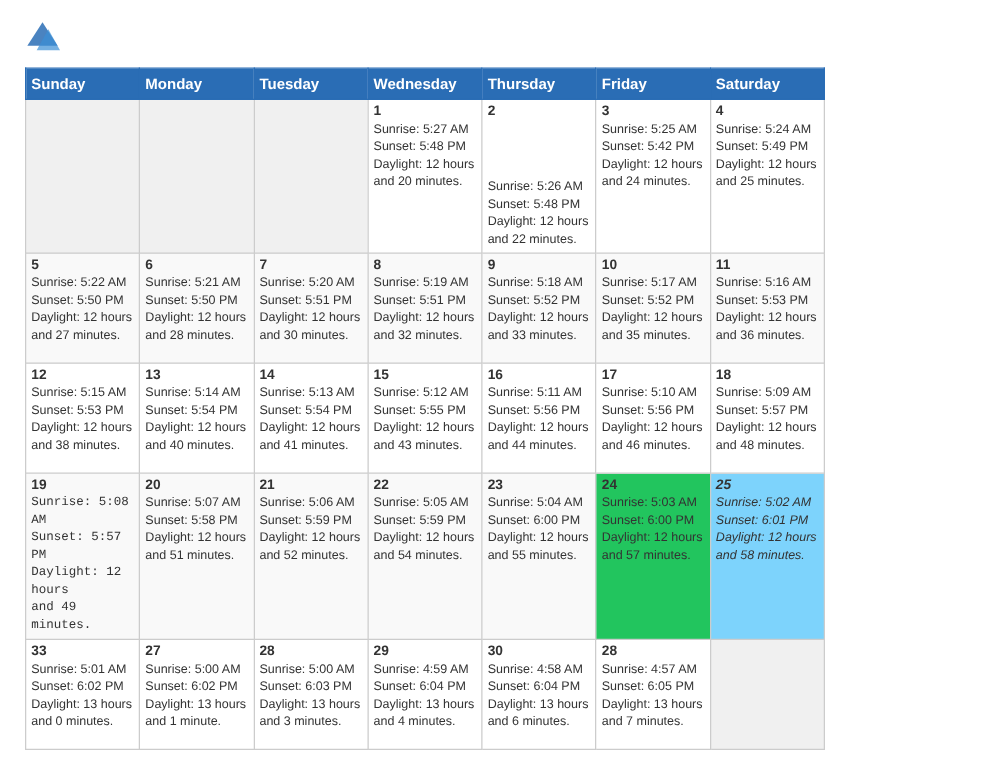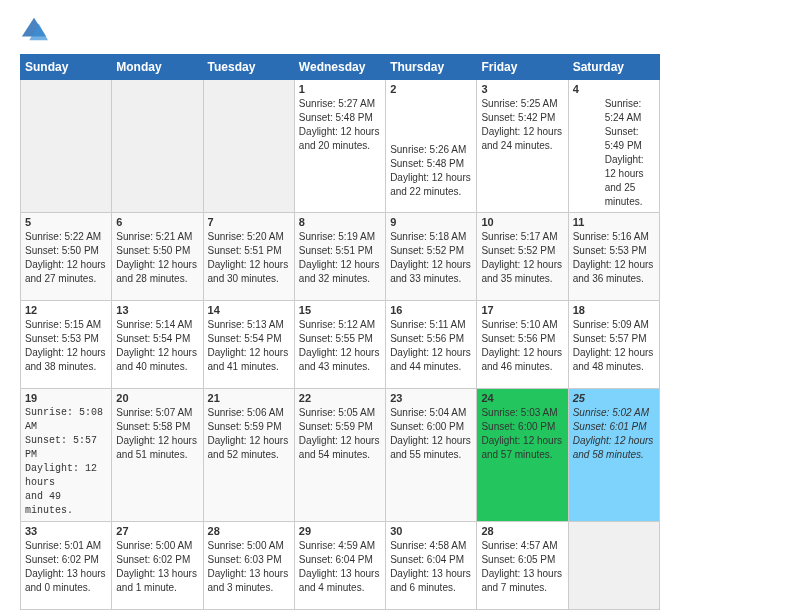--- a/index.html
+++ b/index.html
@@ -149,21 +149,21 @@
           </td>
           <td>
             <span class="day-number">3</span>
             <div class="day-info" style="white-space: pre-line;">Sunrise: 5:25 AM
 Sunset: 5:42 PM
 Daylight: 12 hours
 and 24 minutes.</div>
           </td>
           <td>
             <span class="day-number">4</span>
-            <div class="day-info" style="white-space: pre-line; margin-left: 32px;">Sunrise: 5:24 AM
+            <div class="day-info" style="white-space: pre-line;">Sunrise: 5:24 AM
 Sunset: 5:49 PM
 Daylight: 12 hours
 and 25 minutes.</div>
           </td>
         </tr>
         <tr>
           <td style="background: rgb(249, 249, 249);">
             <span class="day-number">5</span>
             <div class="day-info" style="white-space: pre-line;">Sunrise: 5:22 AM
 Sunset: 5:50 PM

